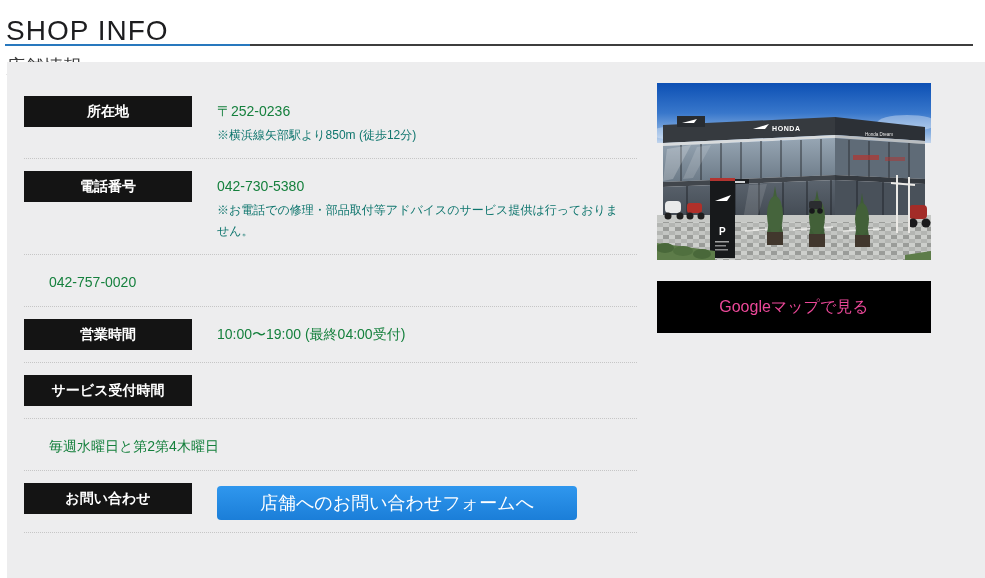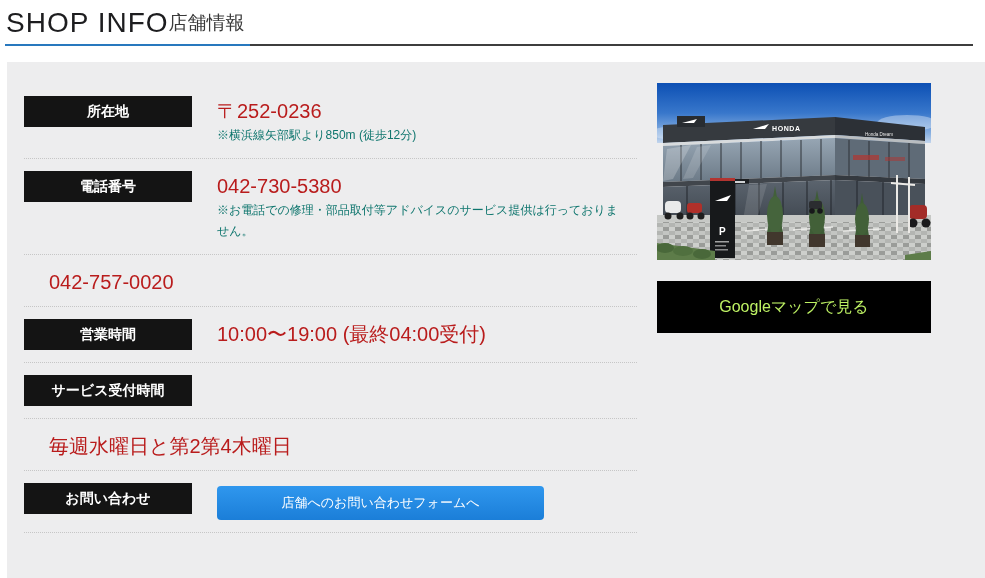--- a/index.html
+++ b/index.html
@@ -1,49 +1,49 @@
 <!DOCTYPE html>
 <html><head>
 <meta charset="utf-8">
 <style>
   * { margin:0; padding:0; box-sizing:border-box; }
   html,body { width:985px; height:578px; background:#fff; overflow:hidden;
     font-family:"Liberation Sans", sans-serif; }
   .page { position:relative; width:985px; height:578px; }
 
   
-  .header { position:absolute; left:6px; top:2px; height:42px; display:flex; align-items:center; }
+  .header { position:absolute; left:6px; top:12px; height:42px; display:flex; align-items:flex-start;flex-direction:column; }
   .title-en { font-size:28px; color:#1d1d1f; letter-spacing:1px; line-height:38px; }
   .title-ja { font-family:"Liberation Serif", serif; font-size:19px; color:#3a3a3a;
     margin-left:0; line-height:34px; }
   .header-rule { position:absolute; left:5px; top:44px; width:968px; height:2px; background:#3d3d3d; }
   .header-rule .accent { position:absolute; left:0; top:0; width:245px; height:2px; }
 
   
   .panel { position:absolute; left:7px; top:62px; width:978px; height:516px; background:#ededee; }
 
   
   .info-table { position:absolute; left:17px; top:34px; width:613px; }
   .info-row { display:flex; align-items:flex-start; padding:12px 0;
     border-bottom:1px dotted #c6c6c6; }
   .info-row:first-child { padding-top:0; }
   .info-label { width:168px; flex-shrink:0; background:#141414; color:#fff;
     font-size:14px; font-weight:bold; text-align:center; padding:7px 2px; line-height:17px; }
   .info-value { margin-left:25px; width:413px; padding-top:3px; }
-  .val-line { font-size:20px; color:#b91c1c; line-height:24px; }
+  .val-line { font-size:14px; color:#15803d; line-height:24px; }
   .val-note { font-size:12px; color:#0f766e; line-height:21px; margin-top:2px; }
-  .cta-button { display:block; width:327px; height:34px; border:none; border-radius:4px;
-    background:linear-gradient(#2f97ee, #1b7ed8); color:#fff; font-size:13px;
+  .cta-button { display:block; width:360px; height:34px; border:none; border-radius:4px;
+    background:linear-gradient(#2f97ee, #1b7ed8); color:#fff; font-size:18px;
     font-family:"Liberation Sans", sans-serif; cursor:pointer; text-align:center; line-height:34px; }
 
   
   .sidebar { position:absolute; left:650px; top:21px; width:274px; }
   .shop-photo { display:block; width:274px; height:177px; }
   .maps-button { display:block; margin-top:21px; width:274px; height:52px; border:none;
-    background:#000; color:#bef264; font-size:16px; font-family:"Liberation Sans", sans-serif;
+    background:#000; color:#ec4899; font-size:16px; font-family:"Liberation Sans", sans-serif;
     cursor:pointer; text-align:center; line-height:52px; }
 </style>
 </head>
 <body>
 
 <div class="page">
 
   <div class="header">
     <span class="title-en">SHOP INFO</span>
     <span class="title-ja">店舗情報</span>

